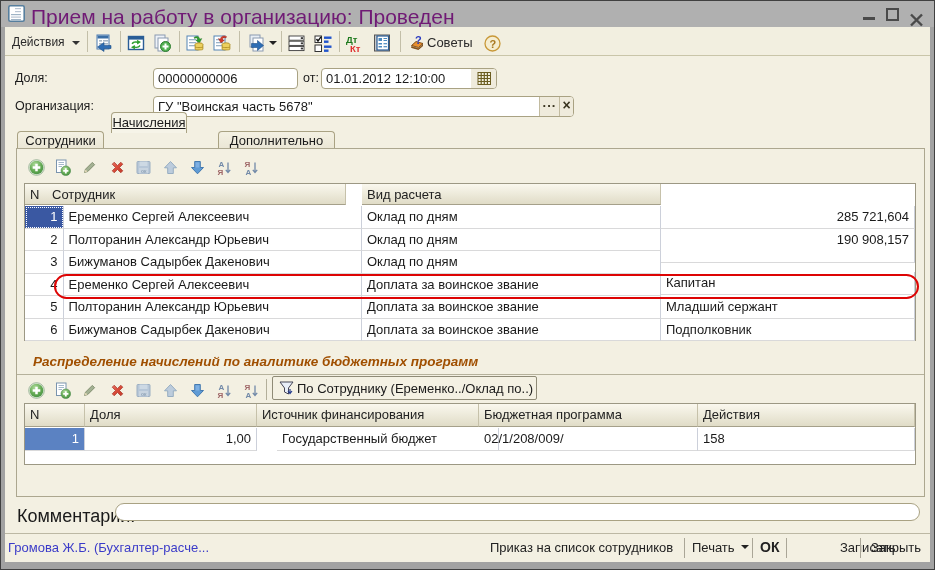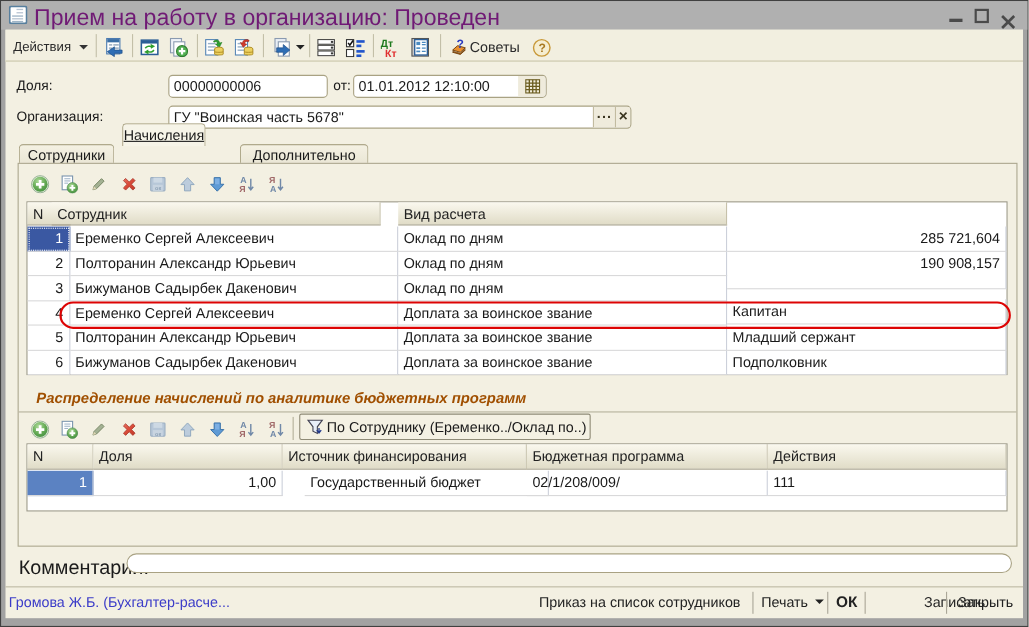--- a/index.html
+++ b/index.html
@@ -225,21 +225,21 @@
 <div class="tbl" id="table2" style="left:24px; top:403px; width:892px; height:62px;">
     <div class="th" style="left:0px; top:0; width:60px; height:23px;">N</div>
     <div class="th" style="left:60px; top:0; width:172px; height:23px;">Доля</div>
     <div class="th" style="left:232px; top:0; width:222px; height:23px;">Источник финансирования</div>
     <div class="th" style="left:454px; top:0; width:219px; height:23px;">Бюджетная программа</div>
     <div class="th" style="left:673px; top:0; width:217px; height:23px;">Действия</div>
     <div class="td num" style="left:0; top:24px; width:60px; height:23px; background:#5b82c2; color:#fff;">1</div>
     <div class="td num" style="left:60px; top:24px; width:172px; height:23px;">1,00</div>
     <div class="td" style="left:232px; top:24px; width:222px; height:23px;margin-left:20px;">Государственный бюджет</div>
     <div class="td" style="left:454px; top:24px; width:219px; height:23px;">02/1/208/009/</div>
-    <div class="td" style="left:673px; top:24px; width:217px; height:23px;">111</div>
+    <div class="td" style="left:673px; top:24px; width:217px; height:23px;">158</div>
   </div>
 
 <div class="abs" style="left:17px; top:506px; font-size:18px;">Комментарий:</div>
 <div class="input" style="left:115px; top:503px; width:805px; height:18px; border-radius:9px; line-height:16px;"></div>
 
 <div id="statusline"></div>
 <div class="bbtn" style="left:8px; color:#3b3bc8;">Громова Ж.Б. (Бухгалтер-расче...</div>
 <div class="bbtn" style="left:490px;">Приказ на список сотрудников</div>
 <div class="bsep" style="left:684px;"></div>
 <div class="bbtn" style="left:692px;">Печать</div>

